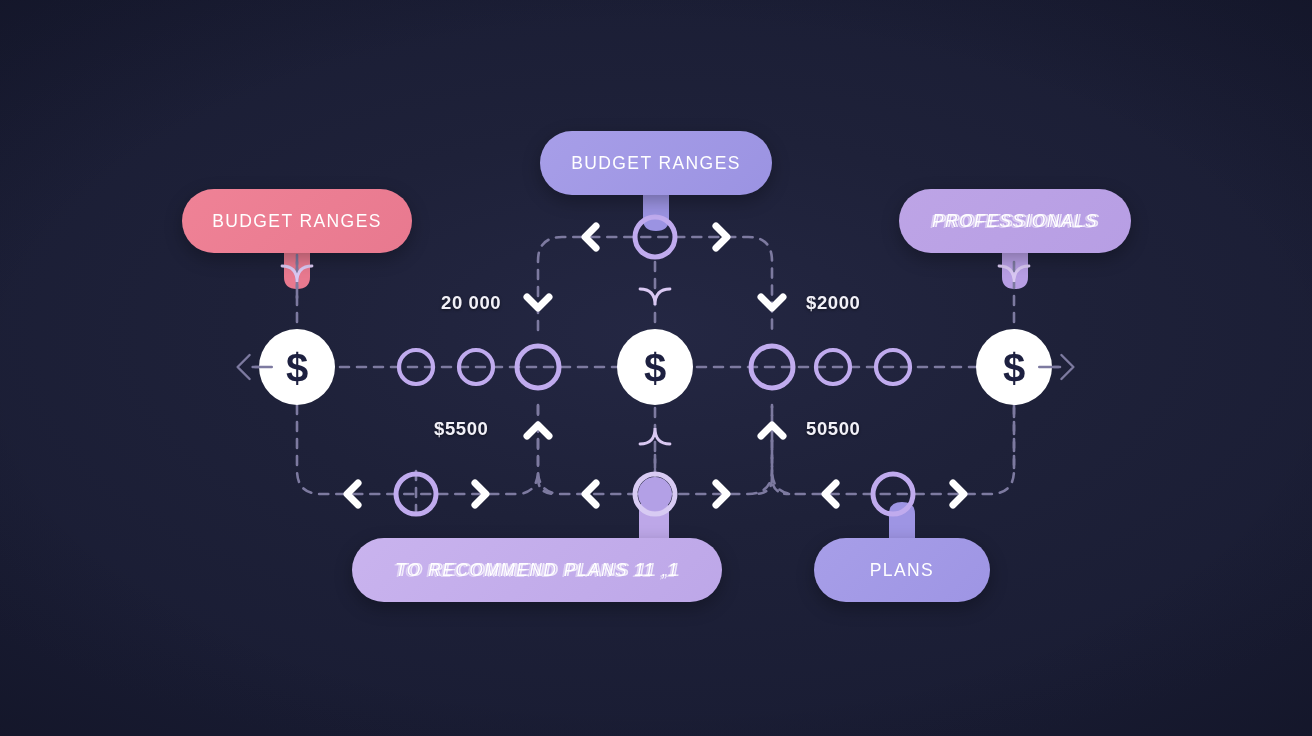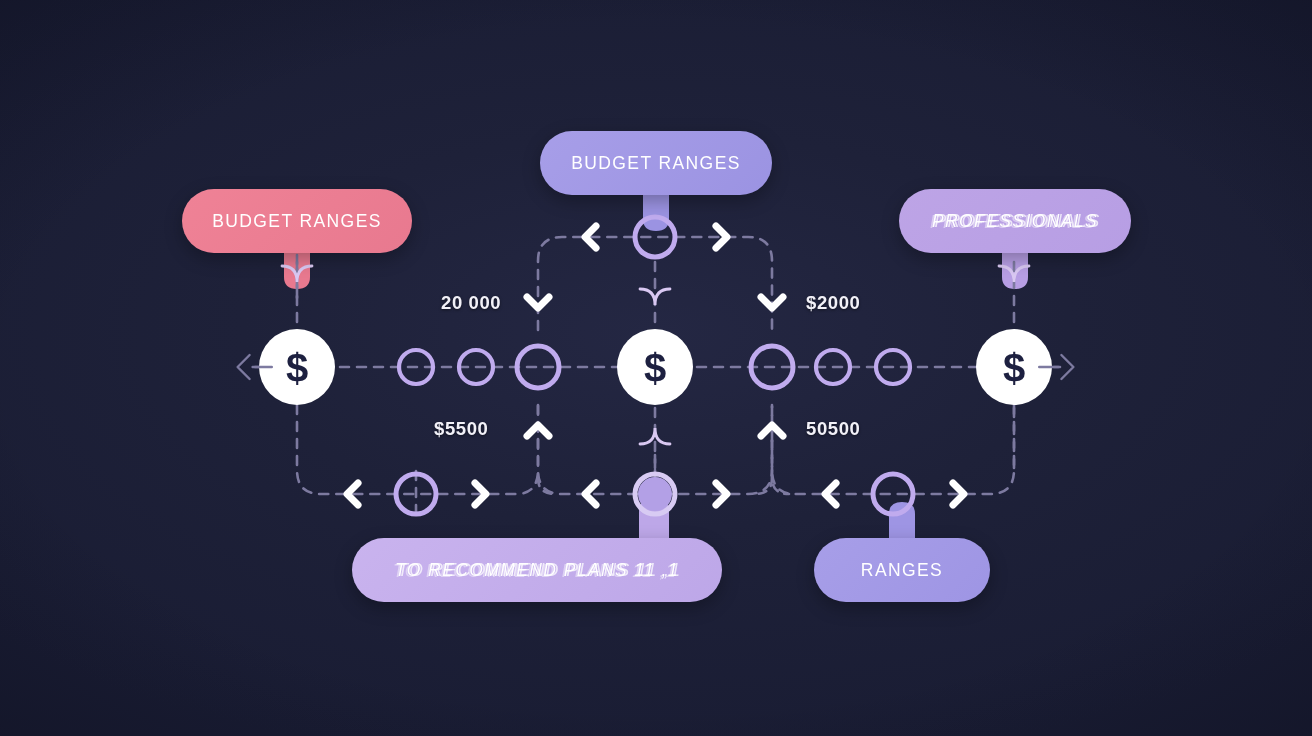--- a/index.html
+++ b/index.html
@@ -119,21 +119,21 @@
     </span>
   </div>
   <div class="pill" id="p3" style="left: 352px; top: 538px; width: 370px; height: 64px; background: linear-gradient(135deg, rgb(201, 179, 238), rgb(189, 167, 232));">
     <span class="glitch">
       <span class="base">TO RECOMMEND PLANS    11 ,1</span>
       <span class="g1">TO RECOMMEND PLANS    11 ,1</span>
       <span class="g2">TO RECOMMEND PLANS    11 ,1</span>
     </span>
   </div>
   <div class="pill" id="p4" style="left: 814px; top: 538px; width: 176px; height: 64px; background: linear-gradient(135deg, rgb(167, 158, 232), rgb(158, 149, 228));">
-    <span>RANGES</span>
+    <span>PLANS</span>
   </div>
 
   <div class="numlabel" id="n0" style="left: 441px; top: 292px;">20 000</div>
   <div class="numlabel" id="n1" style="left: 806px; top: 292px;">$2000</div>
   <div class="numlabel" id="n2" style="left: 434px; top: 418px;">$5500</div>
   <div class="numlabel" id="n3" style="left: 806px; top: 418px;">50500</div>
 
 </div>
 
 </body></html>

